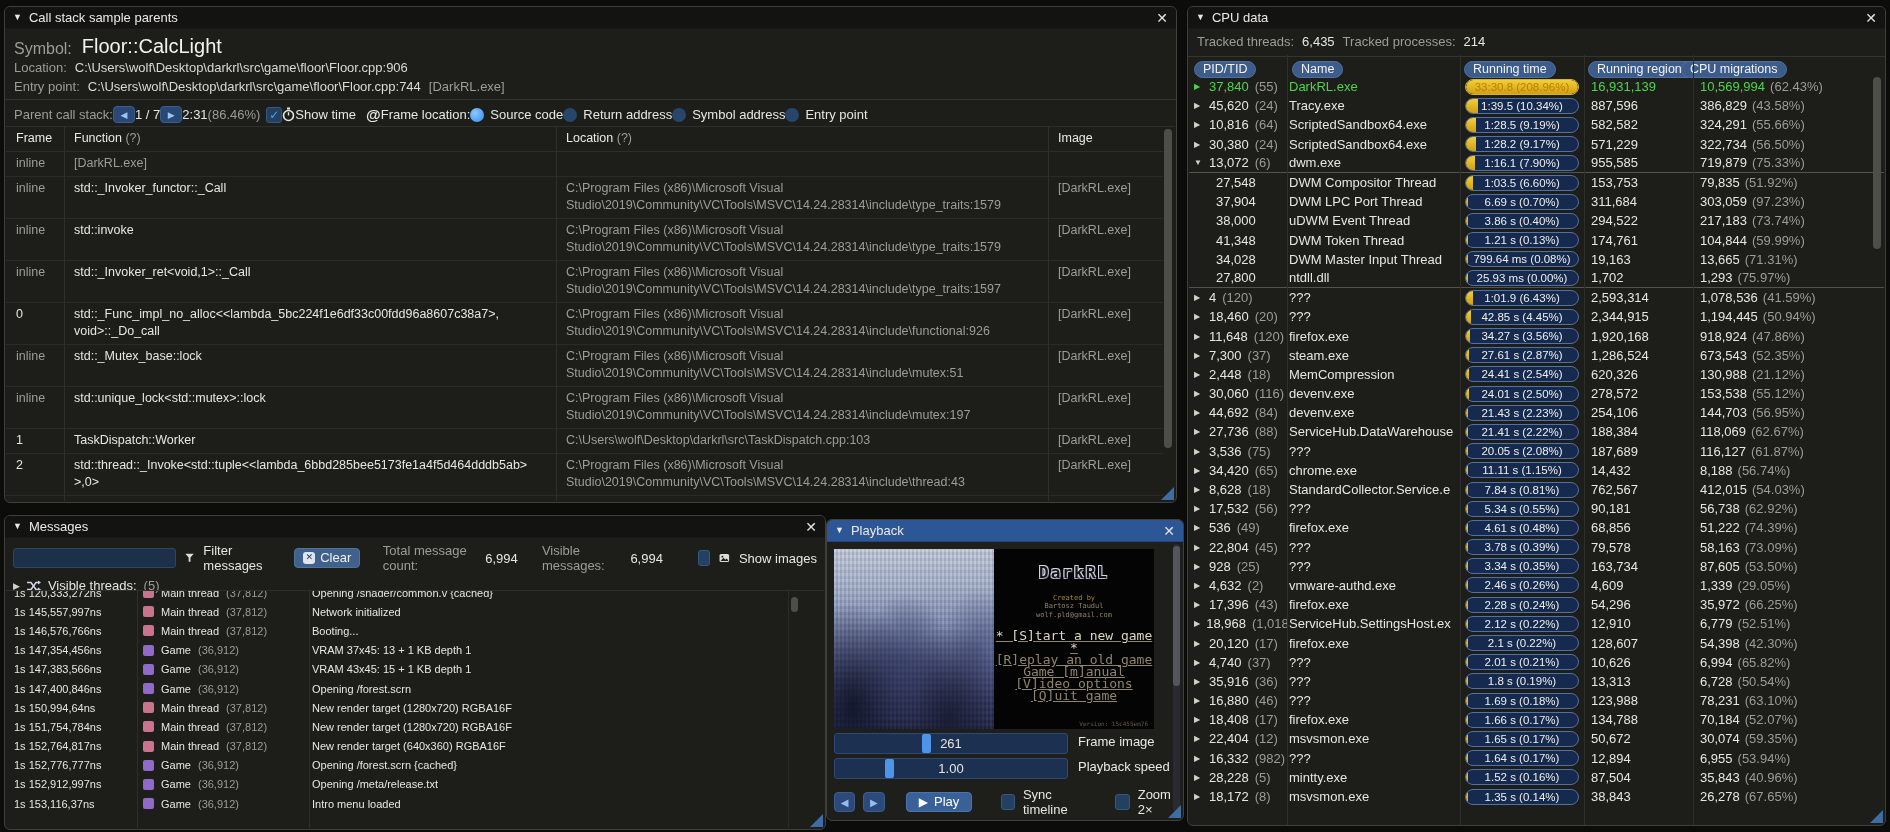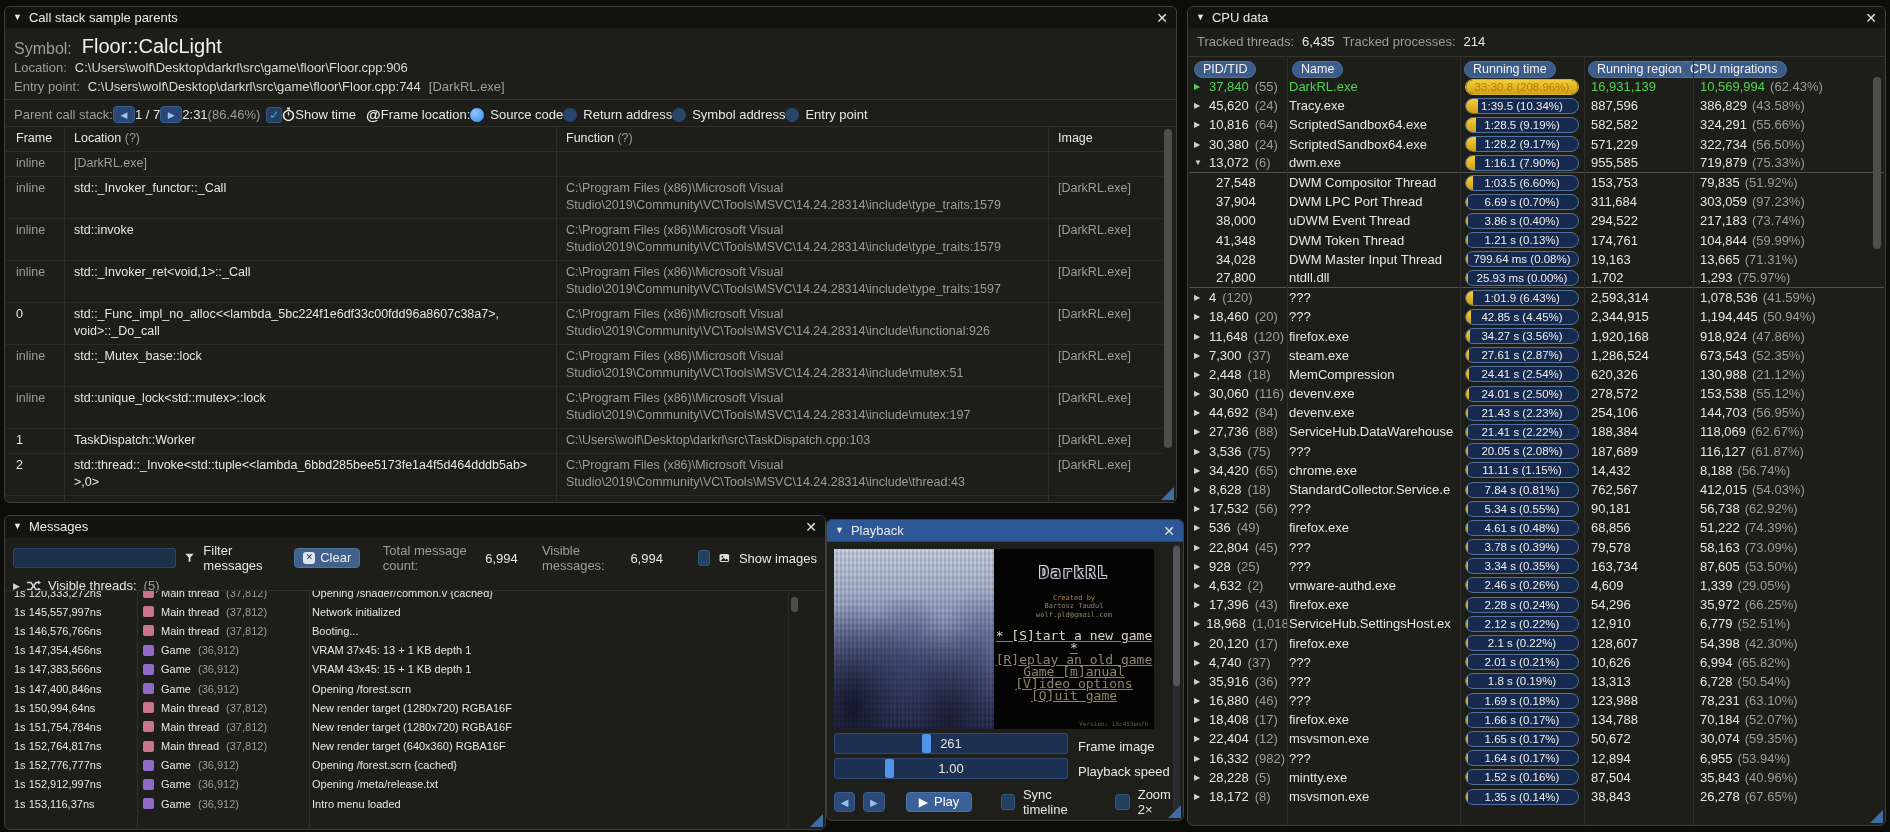--- a/index.html
+++ b/index.html
@@ -76,21 +76,21 @@
   .gamescr{width:160px;height:180px;background:#040404;position:relative;display:flex;flex-direction:column;align-items:center;font-family:"DejaVu Sans Mono",monospace;}
   .glogo{margin-top:14px;font-size:16px;font-weight:bold;letter-spacing:2px;color:#141419;
     text-shadow:-1px -1px 0 #d9d9e4,1px -1px 0 #c9c9d6,-1px 1px 0 #b9b9c8,1px 1px 0 #8a8aa2;}
   .gsmall{font-size:7px;color:#a8843f;margin-top:12px;}
   .gauthor{font-size:7px;color:#8f846e;line-height:9px;text-align:center;}
   .gmenu{margin-top:10px;font-size:13px;line-height:12px;text-align:center;color:#8f846e;text-decoration:underline;}
   .gmenu .first{color:#ddd6c4;}
   .gver{position:absolute;bottom:2px;right:6px;font-size:6px;color:#655b49;}
   .slider{position:relative;margin:4px 0 0 7px;width:234px;height:21px;background:#1c3152;border:1px solid #2e4a74;border-radius:3px;box-sizing:border-box;display:flex;align-items:center;justify-content:center;}
   .sthumb{position:absolute;top:0;bottom:0;width:9px;background:#4f94e8;border-radius:2px;}
-  .srow{display:flex;align-items:flex-end;gap:10px;}
+  .srow{display:flex;align-items:center;gap:10px;}
   .slabel{color:#e8e8e5;}
   .pbrow{display:flex;align-items:center;gap:8px;margin:8px 0 0 7px;}
   .pbtn{width:24px;height:20px;background:#2b4a79;border:1px solid #3a5c8e;border-radius:4px;display:flex;align-items:center;justify-content:center;color:#93bdf0;font-size:10px;box-sizing:border-box;}
   .playbtn{display:flex;align-items:center;gap:6px;background:#3a6098;border:1px solid #4a74ae;border-radius:4px;padding:1px 12px 2px;color:#fff;height:20px;box-sizing:border-box;}
 
   
   #cpu{left:1187px;top:6px;width:699px;height:820px;}
   .trkrow{display:flex;align-items:center;gap:8px;padding:5px 9px 4px;}
   #cpu-hdr{position:relative;height:22px;margin-top:2px;}
   .pill-h{position:absolute;top:1px;background:#3c5c8c;border:1px solid #50719f;border-radius:9px;padding:0 8px 1px;font-size:12.5px;color:#f2f2ef;white-space:nowrap;}
@@ -165,22 +165,22 @@
         <span>Symbol address</span>
       </span>
     <span class="ropt">
         <span class="rd"></span>
         <span>Entry point</span>
       </span>
   </div>
   <div id="cs-table">
     <div class="cs-hdr">
       <div class="cell">Frame</div>
+      <div class="cell"><span>Function</span> <span class="dim">(?)</span></div>
       <div class="cell"><span>Location</span> <span class="dim">(?)</span></div>
-      <div class="cell"><span>Function</span> <span class="dim">(?)</span></div>
       <div class="cell">Image</div>
     </div>
     <div id="cs-rows">
         <div class="cs-row">
           <div class="cell dim">inline</div>
           <div class="cell cs-img">[DarkRL.exe]</div>
         </div>
         <div class="cs-row">
           <div class="cell dim">inline</div>
           <div class="cell">std::_Invoker_functor::_Call</div>

